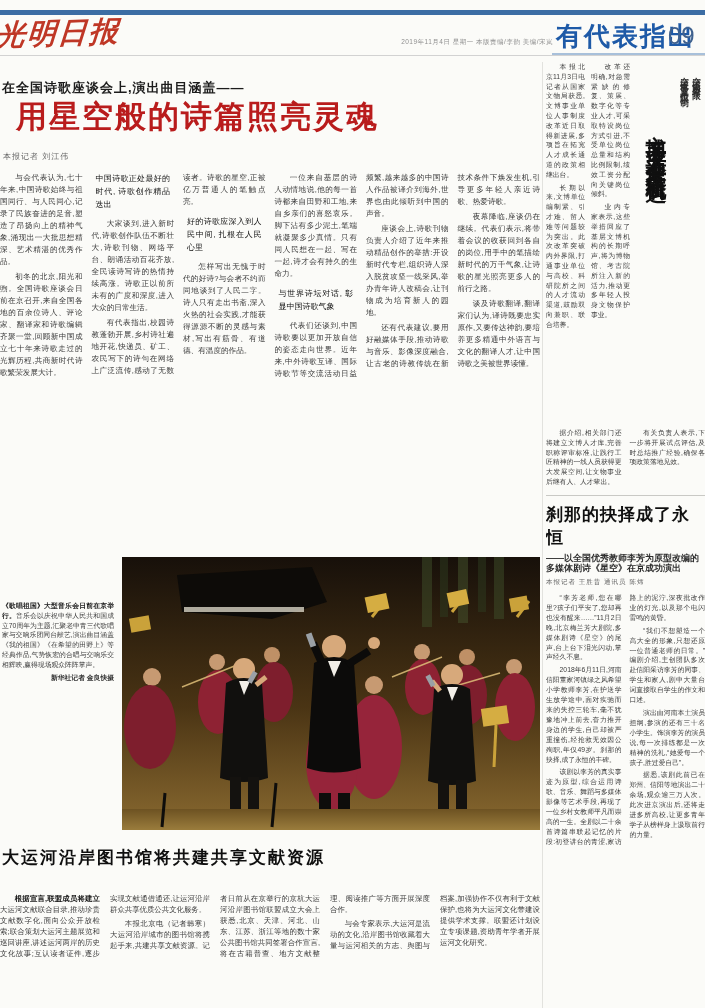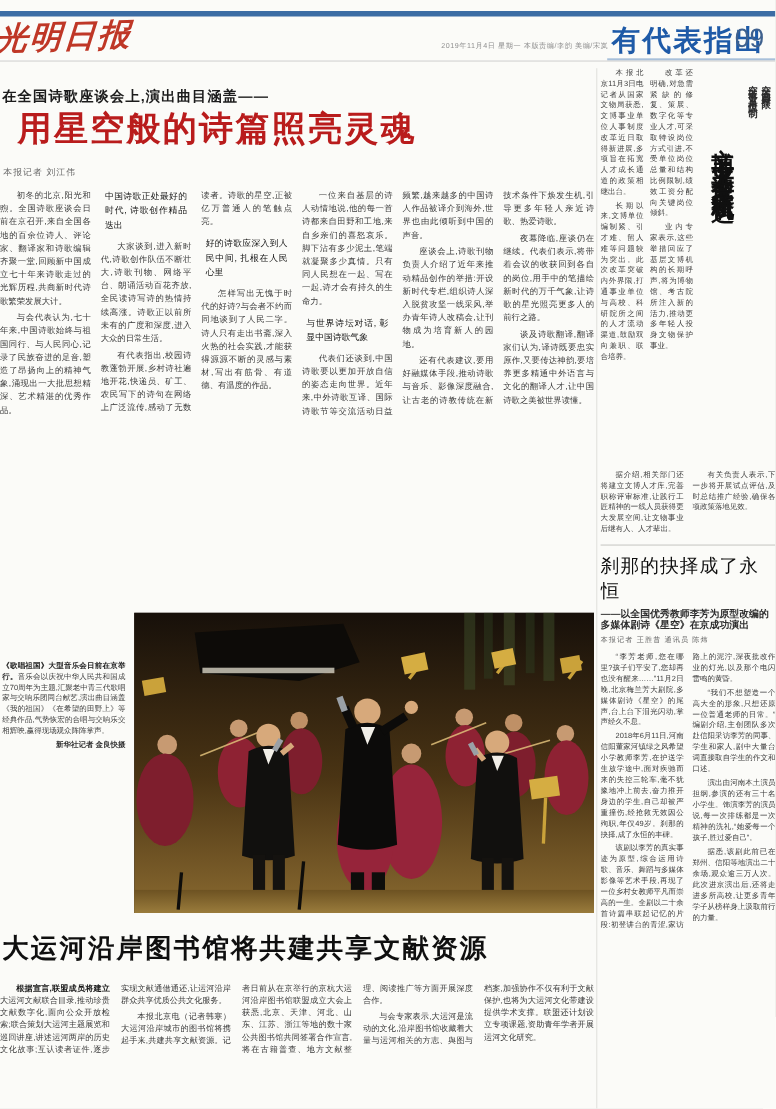--- a/index.html
+++ b/index.html
@@ -42,27 +42,27 @@
             padding-top:56px;margin-right:9px;}
   .sb-bottom{margin-top:8px;height:64px;overflow:hidden;column-count:2;column-gap:8px;
              font-size:6.8px;line-height:9.8px;color:#3e3e3e;}
   
   .photo{position:absolute;left:122px;top:557px;width:418px;height:273px;background:#1c130a;}
   .photo svg{display:block;}
   .caption{position:absolute;left:2px;top:601px;width:112px;font-size:6.8px;line-height:9.8px;color:#3c3c3c;}
   .caption .cap-lead{font-weight:700;color:#222;}
   .caption .credit{display:block;text-align:right;font-weight:700;color:#333;margin-top:3px;}
   
-  .bl-headline{position:absolute;left:2px;top:846px;font-size:24px;font-weight:800;color:#0f0f0f;letter-spacing:2px;}
+  .bl-headline{position:absolute;left:2px;top:846px;font-size:17px;font-weight:800;color:#0f0f0f;letter-spacing:2px;}
   .bl-body{position:absolute;left:0;top:893px;width:540px;height:115px;overflow:hidden;
            column-count:5;column-gap:10px;font-size:7.4px;line-height:11px;color:#3a3a3a;}
   .bl-body p:first-child::first-line{font-weight:700;color:#151515;}
   
   .br-art{position:absolute;left:546px;top:501px;width:159px;height:507px;overflow:hidden;}
-  .br-title{font-size:17px;font-weight:400;color:#0f0f0f;letter-spacing:1px;margin:2px 0 4px 0;}
+  .br-title{font-size:17px;font-weight:700;color:#0f0f0f;letter-spacing:1px;margin:2px 0 4px 0;}
   .br-subtitle{font-size:9px;font-weight:700;color:#2e2e2e;line-height:10px;}
   .br-byline{font-size:6.5px;color:#666;margin:5px 0 6px 0;letter-spacing:1px;}
   .br-body{height:420px;overflow:hidden;column-count:2;column-gap:8px;
            font-size:6.8px;line-height:9.9px;color:#3c3c3c;}
 </style>
 </head>
 <body>
 
 <div class="page">
 
@@ -71,22 +71,22 @@
   <div class="dateline">2019年11月4日 星期一 本版责编/李韵 美编/宋岚</div>
   <div class="section-title">有代表指出</div>
   <div class="page-no">09</div>
   <div class="header-blueline"></div>
   <div class="header-hairline"></div>
 
   <div class="kicker">在全国诗歌座谈会上,演出曲目涵盖——</div>
   <div class="headline">用星空般的诗篇照亮灵魂</div>
   <div class="byline-main">本报记者 刘江伟</div>
   <div class="main-body justify">
+      <p>与会代表认为,七十年来,中国诗歌始终与祖国同行、与人民同心,记录了民族奋进的足音,塑造了昂扬向上的精神气象,涌现出一大批思想精深、艺术精湛的优秀作品。</p>
       <p>初冬的北京,阳光和煦。全国诗歌座谈会日前在京召开,来自全国各地的百余位诗人、评论家、翻译家和诗歌编辑齐聚一堂,回顾新中国成立七十年来诗歌走过的光辉历程,共商新时代诗歌繁荣发展大计。</p>
-      <p>与会代表认为,七十年来,中国诗歌始终与祖国同行、与人民同心,记录了民族奋进的足音,塑造了昂扬向上的精神气象,涌现出一大批思想精深、艺术精湛的优秀作品。</p>
       <h4>中国诗歌正处最好的时代, 诗歌创作精品迭出</h4>
       <p>大家谈到,进入新时代,诗歌创作队伍不断壮大,诗歌刊物、网络平台、朗诵活动百花齐放,全民读诗写诗的热情持续高涨。诗歌正以前所未有的广度和深度,进入大众的日常生活。</p>
       <p>有代表指出,校园诗教蓬勃开展,乡村诗社遍地开花,快递员、矿工、农民写下的诗句在网络上广泛流传,感动了无数读者。诗歌的星空,正被亿万普通人的笔触点亮。</p>
       <h4>好的诗歌应深入到人民中间, 扎根在人民心里</h4>
       <p>怎样写出无愧于时代的好诗?与会者不约而同地谈到了人民二字。诗人只有走出书斋,深入火热的社会实践,才能获得源源不断的灵感与素材,写出有筋骨、有道德、有温度的作品。</p>
       <p>一位来自基层的诗人动情地说,他的每一首诗都来自田野和工地,来自乡亲们的喜怒哀乐。脚下沾有多少泥土,笔端就凝聚多少真情。只有同人民想在一起、写在一起,诗才会有持久的生命力。</p>
       <h4>与世界诗坛对话, 彰显中国诗歌气象</h4>
       <p>代表们还谈到,中国诗歌要以更加开放自信的姿态走向世界。近年来,中外诗歌互译、国际诗歌节等交流活动日益频繁,越来越多的中国诗人作品被译介到海外,世界也由此倾听到中国的声音。</p>
       <p>座谈会上,诗歌刊物负责人介绍了近年来推动精品创作的举措:开设新时代专栏,组织诗人深入脱贫攻坚一线采风,举办青年诗人改稿会,让刊物成为培育新人的园地。</p>
       <p>还有代表建议,要用好融媒体手段,推动诗歌与音乐、影像深度融合,让古老的诗教传统在新技术条件下焕发生机,引导更多年轻人亲近诗歌、热爱诗歌。</p>

